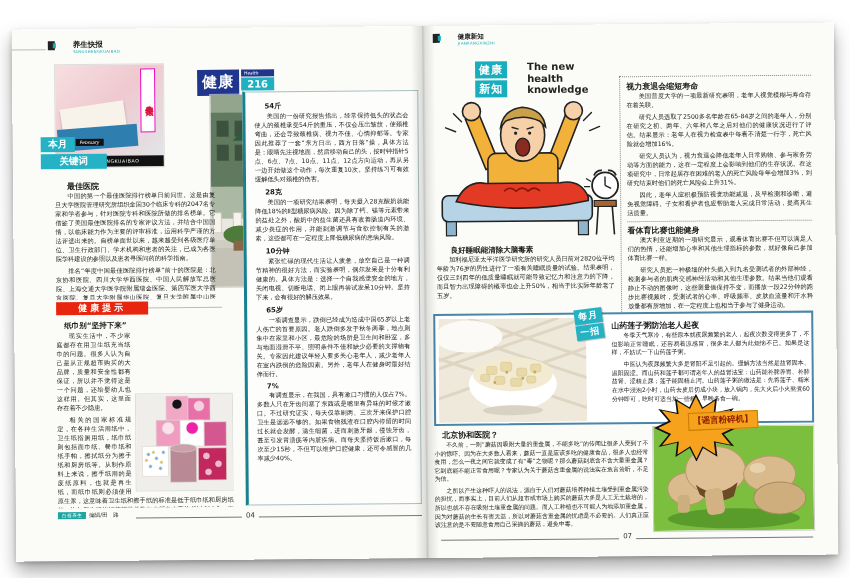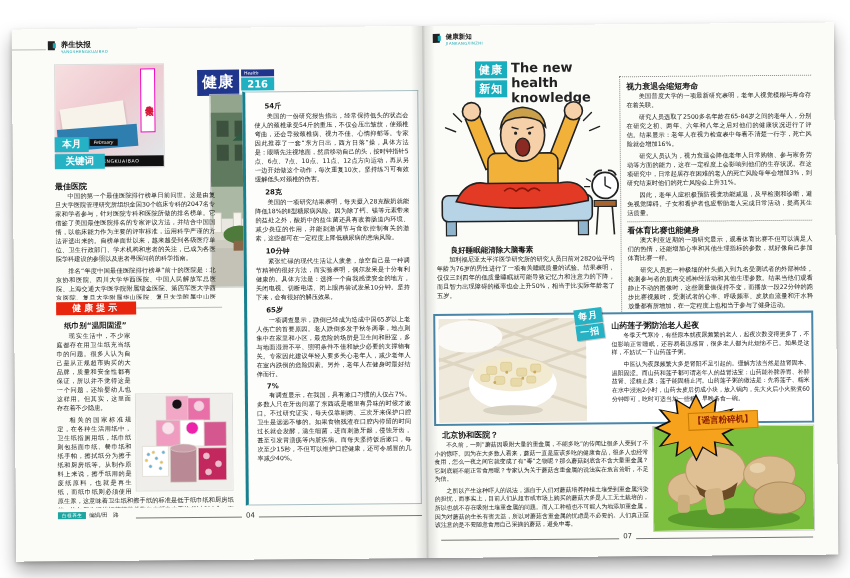--- a/index.html
+++ b/index.html
@@ -10,21 +10,21 @@
     transform:rotate(-0.5deg);box-shadow:0 10px 18px rgba(0,0,0,.35),0 2px 4px rgba(0,0,0,.2);}
   .page{position:absolute;top:0;height:532px;background:#fbfbf8;}
   .page-left{left:0;width:411px;border-right:none;}
   .page-right{left:411px;width:411px;}
   .fold{position:absolute;left:399px;top:0;width:24px;height:532px;z-index:5;pointer-events:none;
     background:linear-gradient(90deg,rgba(0,0,0,0) 0%,rgba(0,0,0,.12) 45%,rgba(0,0,0,.22) 50%,rgba(0,0,0,.10) 60%,rgba(0,0,0,0) 100%);}
   .abs{position:absolute;}
   .p{font-size:6.2px;line-height:1.45;text-align:justify;word-break:break-all;margin:0 0 3px 0;text-indent:2em;}
   .ttl{font-weight:bold;font-size:8px;}
   
-  .mast{display:flex;align-items:flex-start;gap:6px;}
+  .mast{display:flex;align-items:flex-start;gap:18px;}
   .mast .lg{width:7px;height:9px;background:#222;position:relative;}
   .mast .lg::after{content:"";position:absolute;right:-1px;top:2px;width:3px;height:5px;background:#19a7b5;}
   .mast .t1{font-size:7.5px;font-weight:bold;line-height:1;}
   .mast .t2{font-size:3.8px;color:#19a7b5;letter-spacing:.4px;line-height:1.4;}
   .rule{height:1px;background:#bbb;}
   
   .cover{background:linear-gradient(135deg,#f6dfe0 0%,#efc9cf 45%,#dfe8ea 100%);overflow:hidden;border:1px solid #ddd;}
   .cover .shape1{position:absolute;left:6px;top:40px;width:64px;height:30px;background:#f7f3ea;transform:rotate(-8deg);box-shadow:0 2px 3px rgba(0,0,0,.2);}
   .cover .shape2{position:absolute;left:2px;top:62px;width:80px;height:22px;background:#2e7fb0;transform:rotate(-4deg);}
   .cover .vstrip{position:absolute;right:8px;top:4px;width:13px;height:62px;background:#fff;border:1px solid #e0b;display:flex;align-items:center;justify-content:center;}
@@ -32,32 +32,32 @@
   .cover .bar{position:absolute;left:0;bottom:0;width:100%;height:11px;background:#111;color:#fff;font-size:4.6px;display:flex;align-items:center;justify-content:center;letter-spacing:.6px;}
   
   .h123{display:flex;align-items:flex-start;}
   .h123 .blue{background:#20368c;color:#fff;font-weight:bold;font-size:15px;padding:3px 5px 4px 5px;letter-spacing:1px;}
   .h123 .side{margin-left:2px;display:flex;flex-direction:column;gap:1px;}
   .h123 .health{background:#20368c;color:#fff;font-size:4.4px;padding:1px 3px;font-style:italic;}
   .h123 .num{background:#1fb0c2;color:#fff;font-weight:bold;font-size:10px;padding:1px 6px;}
   
   .kw .b1,.kw .b2{background:#25b2c4;color:#fff;font-weight:bold;text-align:center;}
   .kw .b1{width:34px;font-size:9.5px;padding:1px 0;}
-  .kw .b2{width:50px;font-size:9.5px;padding:1px 0;margin-top:2px;text-align:center;}
+  .kw .b2{width:50px;font-size:9.5px;padding:1px 8px;margin-top:2px;text-align:center;}
   .kw .tag{position:absolute;left:35px;top:2px;background:#111;color:#fff;font-size:4.4px;font-style:italic;padding:1px 4px;}
   .redban{background:#e8250f;color:#fff;font-weight:bold;font-size:9px;letter-spacing:3px;display:flex;align-items:center;justify-content:center;}
   .midcol{border:1px solid #a9bfc2;border-left:3px solid #17808f;background:#fdfdfb;padding:7px 9px;box-sizing:border-box;}
   .midcol .h{font-weight:bold;font-size:7px;margin:2px 0 1px 10px;}
   .footerline{height:1px;background:#777;}
   .badge-teal{background:#1fa5a0;color:#fff;font-size:4.6px;display:inline-flex;align-items:center;padding:1px 4px;letter-spacing:.5px;}
   .pgnum{font-size:7px;color:#333;background:#fbfbf8;padding:0 4px;}
   
   .hdr2 .zh div{background:#19aebe;color:#fff;font-weight:bold;font-size:11px;padding:1px 4px;margin-bottom:2px;letter-spacing:1px;}
   .hdr2{display:flex;align-items:flex-start;}
-  .hdr2 .en{margin-left:4px;font-size:13px;font-weight:bold;color:#222;line-height:1.15;}
+  .hdr2 .en{margin-left:20px;font-size:10px;font-weight:bold;color:#222;line-height:1.15;}
   .dotcol{border-left:1px dotted #888;border-top:1px dotted #888;padding:4px 0 0 6px;box-sizing:border-box;}
   .dotdiv{border-top:1px dotted #888;}
   .bluebox{border:2px solid #4a86a8;background:#fff;box-sizing:border-box;}
   .badge-mo{transform:rotate(-7deg);}
   .badge-mo div{background:#25b2c4;color:#fff;font-weight:bold;font-size:9px;text-align:center;padding:1px 4px;margin-bottom:1px;letter-spacing:1px;box-shadow:1px 1px 0 rgba(0,0,0,.2);}
   .star{clip-path:polygon(50% 0%,58% 20%,75% 7%,73% 28%,95% 22%,83% 40%,100% 50%,83% 60%,95% 78%,73% 72%,75% 93%,58% 80%,50% 100%,42% 80%,25% 93%,27% 72%,5% 78%,17% 60%,0% 50%,17% 40%,5% 22%,27% 28%,25% 7%,42% 20%);}
   .star.outer{background:#111;}
   .star.inner{background:#f6a21c;}
   .rumor{background:#f6a21c;color:#8a1a00;font-weight:bold;font-size:8.5px;padding:2px 4px;transform:rotate(-2deg);border:1px solid #c87c00;white-space:nowrap;}
   .ed{font-size:5.5px;color:#222;margin-left:3px;}
@@ -133,36 +133,36 @@
         <rect x="0" y="146" width="148" height="8" fill="#cfcdc2"></rect>
         <rect x="0" y="154" width="148" height="38" fill="#c4c2b6"></rect>
         <ellipse cx="28" cy="140" rx="16" ry="9" fill="#4e7a3c"></ellipse>
         <rect x="22" y="146" width="12" height="10" fill="#8a6648"></rect>
         <ellipse cx="120" cy="140" rx="16" ry="9" fill="#4e7a3c"></ellipse>
         <rect x="114" y="146" width="12" height="10" fill="#8a6648"></rect>
         <ellipse cx="74" cy="132" rx="18" ry="5" fill="#d8b2b0"></ellipse>
       </svg>
     </div>
 
-    <div class="abs kw" style="left:42px;top:108px;">
+    <div class="abs kw" style="left:28px;top:108px;">
       <div class="b1">本月</div>
       <div class="tag">February</div>
       <div class="b2">关键词</div>
     </div>
 
-    <div class="abs ttl" style="left:42px;top:152px;">最佳医院</div>
+    <div class="abs ttl" style="left:54px;top:152px;">最佳医院</div>
     <div class="abs" style="left:42px;top:163px;width:160px;height:108px;overflow:hidden;">
       <p class="p">中国的第一个最佳医院排行榜单日前问世。这是由复旦大学医院管理研究所组织全国30个临床专科的2047名专家和学者参与，针对医院专科和医院所做的排名榜单。它借鉴了美国最佳医院排名的专家评议方法，并结合中国国情，以临床能力作为主要的评审标准，运用科学严谨的方法评选出来的。自榜单面世以来，越来越受到各级医疗单位、卫生行政部门、学术机构和患者的关注，已成为各医院学科建设的参照以及患者寻医问药的科学指南。</p>
       <p class="p">排名“年度中国最佳医院排行榜单”前十的医院是：北京协和医院、四川大学华西医院、中国人民解放军总医院、上海交通大学医学院附属瑞金医院、第四军医大学西京医院、复旦大学附属华山医院、复旦大学附属中山医院、华中科技大学同济医学院附属同济医院、中山大学附属第一医院和北京大学第一医院。</p>
     </div>
 
     <div class="abs rule" style="left:42px;top:279px;width:166px;"></div>
-    <div class="abs redban" style="left:42px;top:273px;width:80px;height:13px;">健康提示</div>
-
-    <div class="abs ttl" style="left:50px;top:292px;font-size:7.5px;">纸巾别“温阳固涩”</div>
+    <div class="abs redban" style="left:42px;top:273px;width:92px;height:13px;">健康提示</div>
+
+    <div class="abs ttl" style="left:50px;top:292px;font-size:7.5px;">纸巾别“坚持下来”</div>
     <div class="abs" style="left:42px;top:303px;width:176px;height:176px;overflow:hidden;">
       <div style="float:right;width:96px;height:96px;margin:62px 0 0 4px;border:1px solid #ddd;overflow:hidden;">
         <svg width="96" height="96" viewBox="0 0 96 96">
           <rect width="96" height="96" fill="#f0eeea"></rect>
           <g stroke="#d8d4cc" stroke-width="0.6">
             <rect x="30" y="2" width="22" height="24" fill="#f2a7c6"></rect>
               <circle cx="41" cy="10" r="5" fill="#e2writ5b9b" fill-opacity="0.9"></circle>
             <rect x="52" y="4" width="22" height="22" fill="#e86fa8"></rect>
               <circle cx="63" cy="12" r="5" fill="#f7cfe0"></circle>
             <rect x="20" y="26" width="24" height="26" fill="#ef9cc0"></rect>

